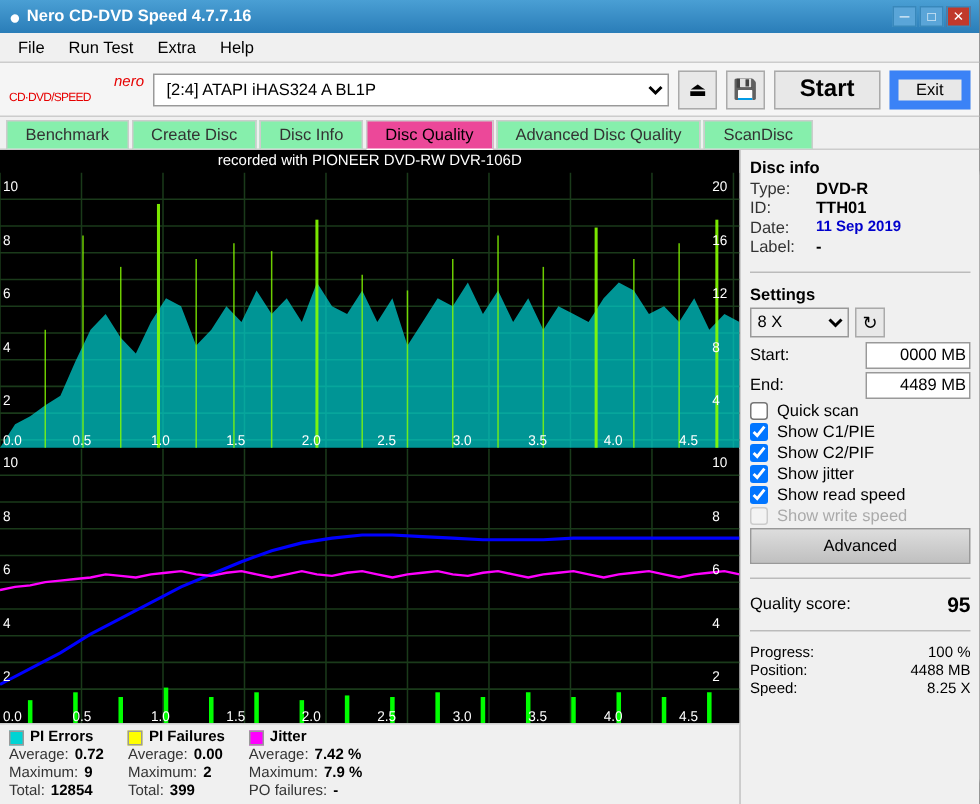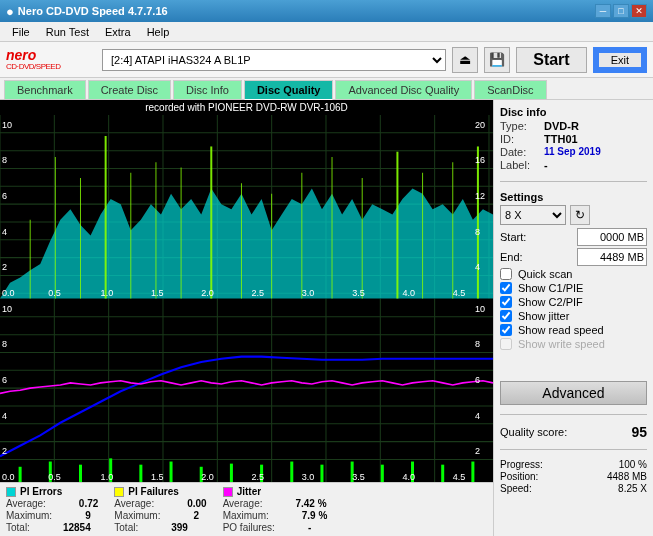--- a/index.html
+++ b/index.html
@@ -77,25 +77,26 @@
       gap: 6px;
     }
     .nero-logo {
       width: 90px;
       height: 28px;
       display: flex;
       flex-direction: column;
       justify-content: center;
     }
     .nero-top {
-      font-size: 14px;
-      font-weight: bold;
+      font-size: 10px;
+      font-weight: normal;
       color: #e60000;
       line-height: 1;
       font-style: italic;
+      text-align: right;
     }
     .nero-bottom {
       font-size: 8px;
       color: #e60000;
       letter-spacing: -0.5px;
     }
     .drive-select {
       flex: 1;
       height: 22px;
       background: white;
@@ -145,23 +146,23 @@
       padding: 3px 12px;
       font-size: 11px;
       border: 1px solid #ccc;
       border-bottom: none;
       background: #86efac;
       cursor: pointer;
       color: #333;
       margin-right: 2px;
     }
     .tab.active {
-      background: #14b8a6;
+      background: #ec4899;
       color: #000;
-      font-weight: 700;
+      font-weight: 400;
       border-bottom: 1px solid white;
       position: relative;
       top: 1px;
     }
 
     
     .main-content {
       display: flex;
       height: calc(536px - 22px - 20px - 36px - 22px);
       background: white;
@@ -199,21 +200,21 @@
     .stat-color-box {
       width: 10px;
       height: 10px;
       border: 1px solid #999;
     }
     .stat-row {
       display: flex;
       gap: 4px;
     }
     .stat-label { color: #333; }
-    .stat-value { color: #000; font-weight: 600; margin-left: 29px; }
+    .stat-value { color: #000; font-weight: 600; }
 
     
     .right-panel {
       width: 160px;
       background: #f0f0f0;
       border-left: 1px solid #ccc;
       padding: 6px;
       display: flex;
       flex-direction: column;
       gap: 6px;
@@ -297,24 +298,23 @@
       margin: 0;
       width: 12px;
       height: 12px;
     }
 
     .advanced-btn {
       width: 100%;
       height: 24px;
       background: linear-gradient(to bottom, #ddd, #c0c0c0);
       border: 1px solid #999;
-      font-size: 14px;
+      font-size: 11px;
       cursor: pointer;
       text-align: center;
-      margin-top: 29px;
     }
 
     .quality-row {
       display: flex;
       justify-content: space-between;
       align-items: center;
     }
     .quality-score {
       font-size: 14px;
       font-weight: bold;

